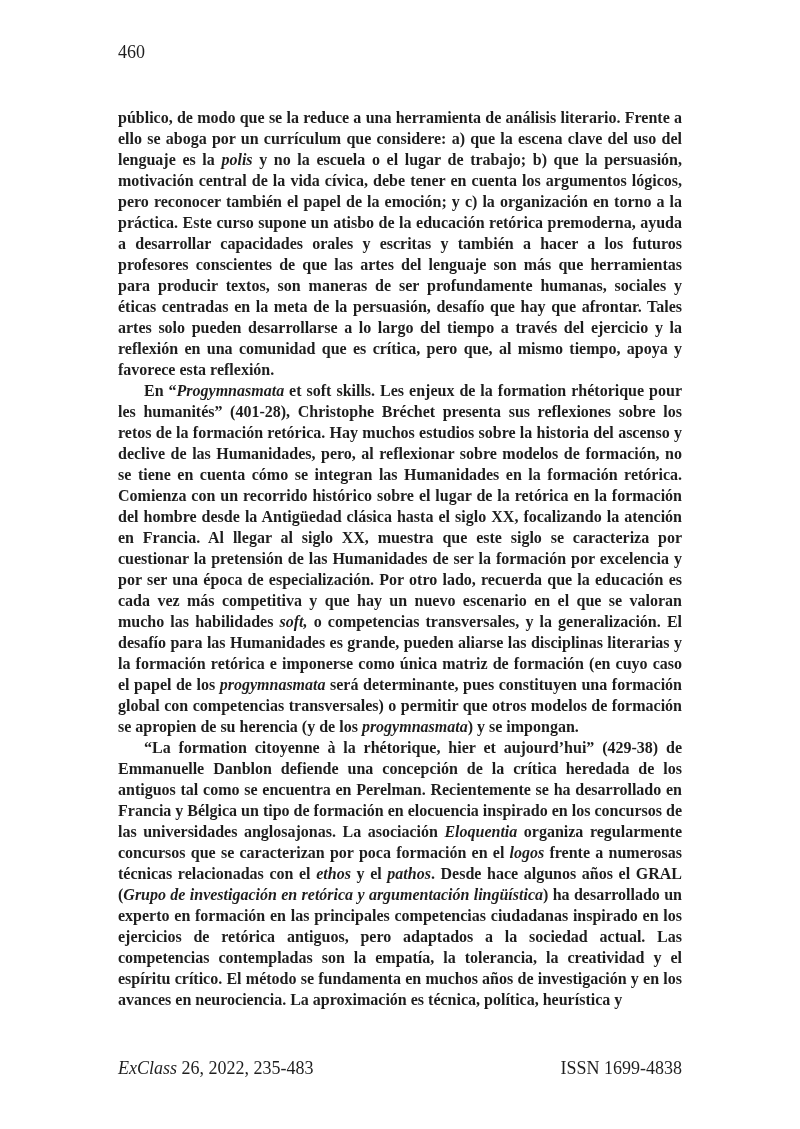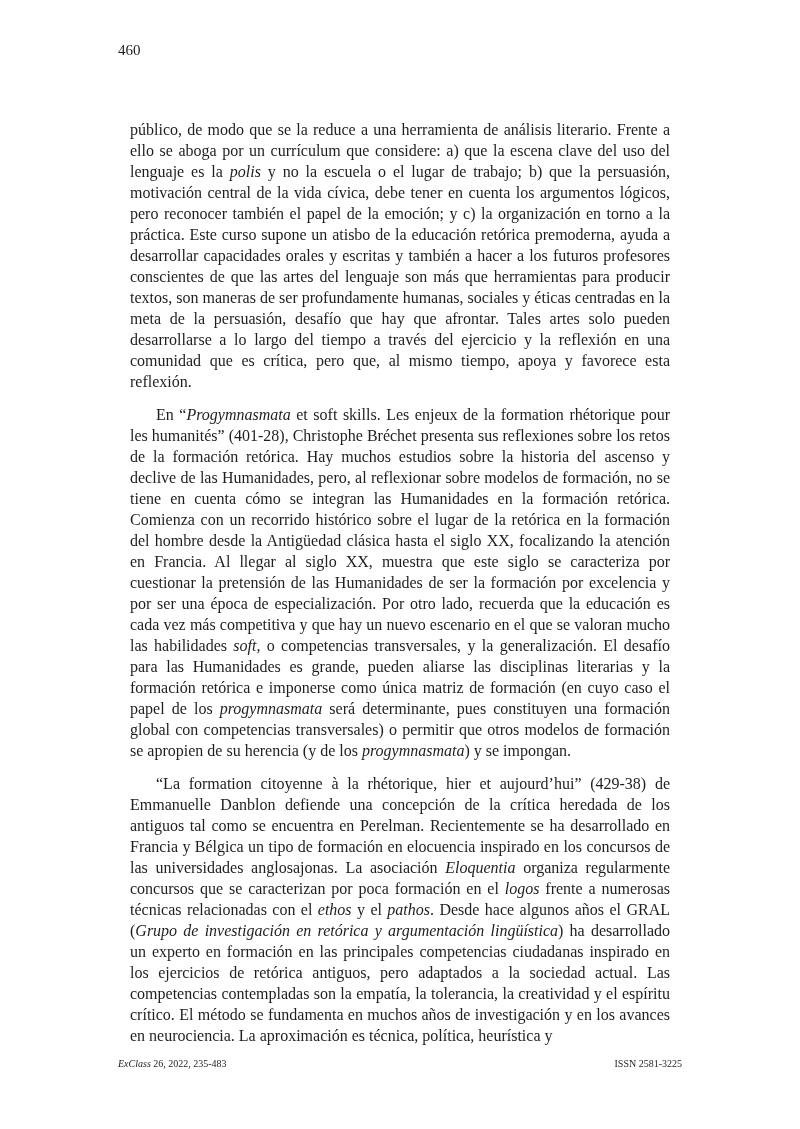--- a/index.html
+++ b/index.html
@@ -16,46 +16,46 @@
     position: absolute;
     top: 42px;
     left: 118px;
     width: 564px;
     height: 22px;
   }
   .page-number {
     position: absolute;
     left: 0;
     top: 0;
-    font-size: 15px;
+    font-size: 18px;
   }
   .running-title {
     text-align: center;
     font-variant: small-caps;
     letter-spacing: 0.6px;
     font-size: 15.5px;
   }
   .body-text {
     position: absolute;
     top: 107px;
     left: 118px;
     width: 564px;
     font-size: 16px;
     line-height: 21px;
     text-align: justify;
   }
-  .body-text p { margin: 12px; }
+  .body-text p { margin: 0; font-weight: bold; }
   .body-text p.indent { text-indent: 26px; }
   .it { font-style: italic; }
   .footer {
     position: absolute;
     top: 1058px;
     left: 118px;
     width: 564px;
-    font-size: 10px;
+    font-size: 18px;
     display: flex;
     justify-content: space-between;
   }
 </style>
 </head>
 <body>
 
 <div class="page">
 
   <div class="header">
@@ -63,16 +63,16 @@
   </div>
 
   <div class="body-text">
       <p class=""><span>público, de modo que se la reduce a una herramienta de análisis literario. Frente a ello se aboga por un currículum que considere: a) que la escena clave del uso del lenguaje es la </span><span class="it">polis</span><span> y no la escuela o el lugar de trabajo; b) que la persuasión, motivación central de la vida cívica, debe tener en cuenta los argumentos lógicos, pero reconocer también el papel de la emoción; y c) la organización en torno a la práctica. Este curso supone un atisbo de la educación retórica premoderna, ayuda a desarrollar capacidades orales y escritas y también a hacer a los futuros profesores conscientes de que las artes del lenguaje son más que herramientas para producir textos, son maneras de ser profundamente humanas, sociales y éticas centradas en la meta de la persuasión, desafío que hay que afrontar. Tales artes solo pueden desarrollarse a lo largo del tiempo a través del ejercicio y la reflexión en una comunidad que es crítica, pero que, al mismo tiempo, apoya y favorece esta reflexión.</span></p>
       <p class="indent"><span>En “</span><span class="it">Progymnasmata</span><span> et soft skills. Les enjeux de la formation rhétorique pour les humanités” (401-28), Christophe Bréchet presenta sus reflexiones sobre los retos de la formación retórica. Hay muchos estudios sobre la historia del ascenso y declive de las Humanidades, pero, al reflexionar sobre modelos de formación, no se tiene en cuenta cómo se integran las Humanidades en la formación retórica. Comienza con un recorrido histórico sobre el lugar de la retórica en la formación del hombre desde la Antigüedad clásica hasta el siglo XX, focalizando la atención en Francia. Al llegar al siglo XX, muestra que este siglo se caracteriza por cuestionar la pretensión de las Humanidades de ser la formación por excelencia y por ser una época de especialización. Por otro lado, recuerda que la educación es cada vez más competitiva y que hay un nuevo escenario en el que se valoran mucho las habilidades </span><span class="it">soft,</span><span> o competencias transversales, y la generalización. El desafío para las Humanidades es grande, pueden aliarse las disciplinas literarias y la formación retórica e imponerse como única matriz de formación (en cuyo caso el papel de los </span><span class="it">progymnasmata</span><span> será determinante, pues constituyen una formación global con competencias transversales) o permitir que otros modelos de formación se apropien de su herencia (y de los </span><span class="it">progymnasmata</span><span>) y se impongan.</span></p>
       <p class="indent"><span>“La formation citoyenne à la rhétorique, hier et aujourd’hui” (429-38) de Emmanuelle Danblon defiende una concepción de la crítica heredada de los antiguos tal como se encuentra en Perelman. Recientemente se ha desarrollado en Francia y Bélgica un tipo de formación en elocuencia inspirado en los concursos de las universidades anglosajonas. La asociación </span><span class="it">Eloquentia</span><span> organiza regularmente concursos que se caracterizan por poca formación en el </span><span class="it">logos</span><span> frente a numerosas técnicas relacionadas con el </span><span class="it">ethos</span><span> y el </span><span class="it">pathos</span><span>. Desde hace algunos años el GRAL (</span><span class="it">Grupo de investigación en retórica y argumentación lingüística</span><span>) ha desarrollado un experto en formación en las principales competencias ciudadanas inspirado en los ejercicios de retórica antiguos, pero adaptados a la sociedad actual. Las competencias contempladas son la empatía, la tolerancia, la creatividad y el espíritu crítico. El método se fundamenta en muchos años de investigación y en los avances en neurociencia. La aproximación es técnica, política, heurística y</span></p>
     </div>
 
   <div class="footer">
     <span><span class="it">ExClass</span><span> 26, 2022, 235-483</span></span>
-    <span>ISSN 2581-3225</span>
+    <span>ISSN 1699-4838</span>
   </div>
 
 </div>
 
 </body></html>

